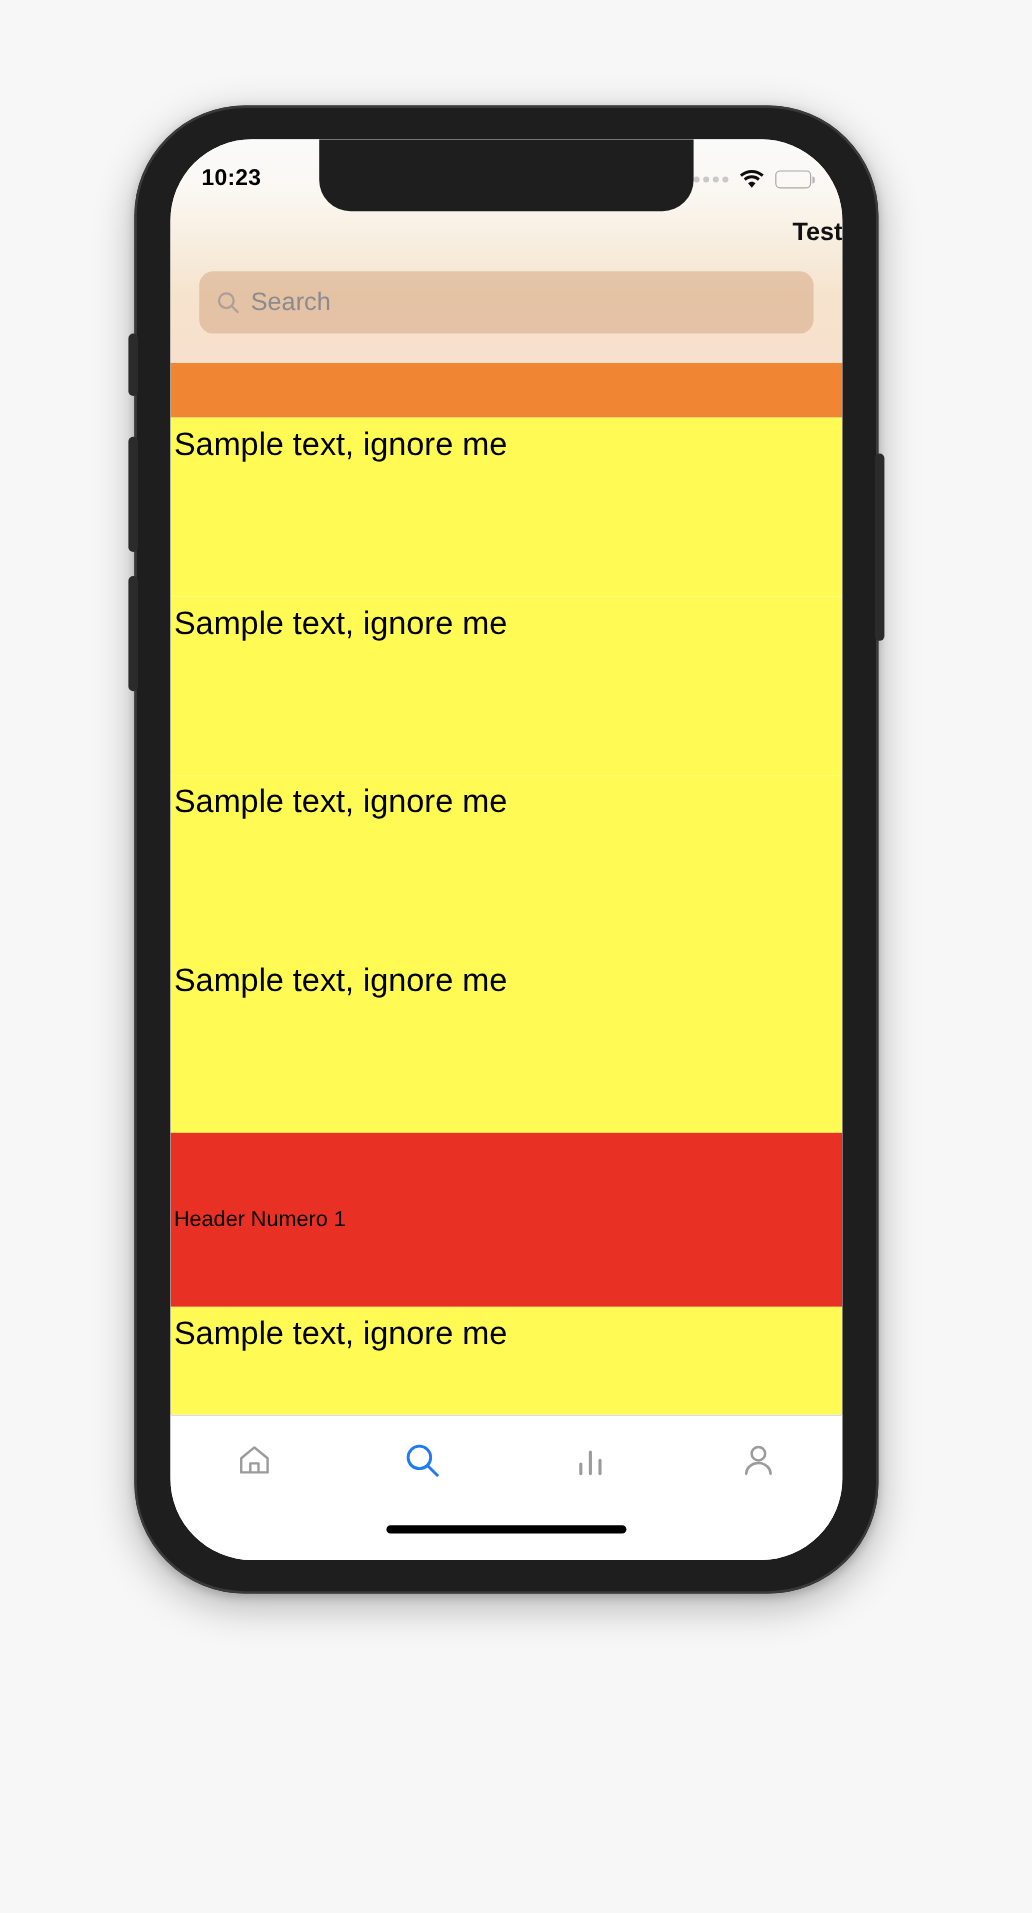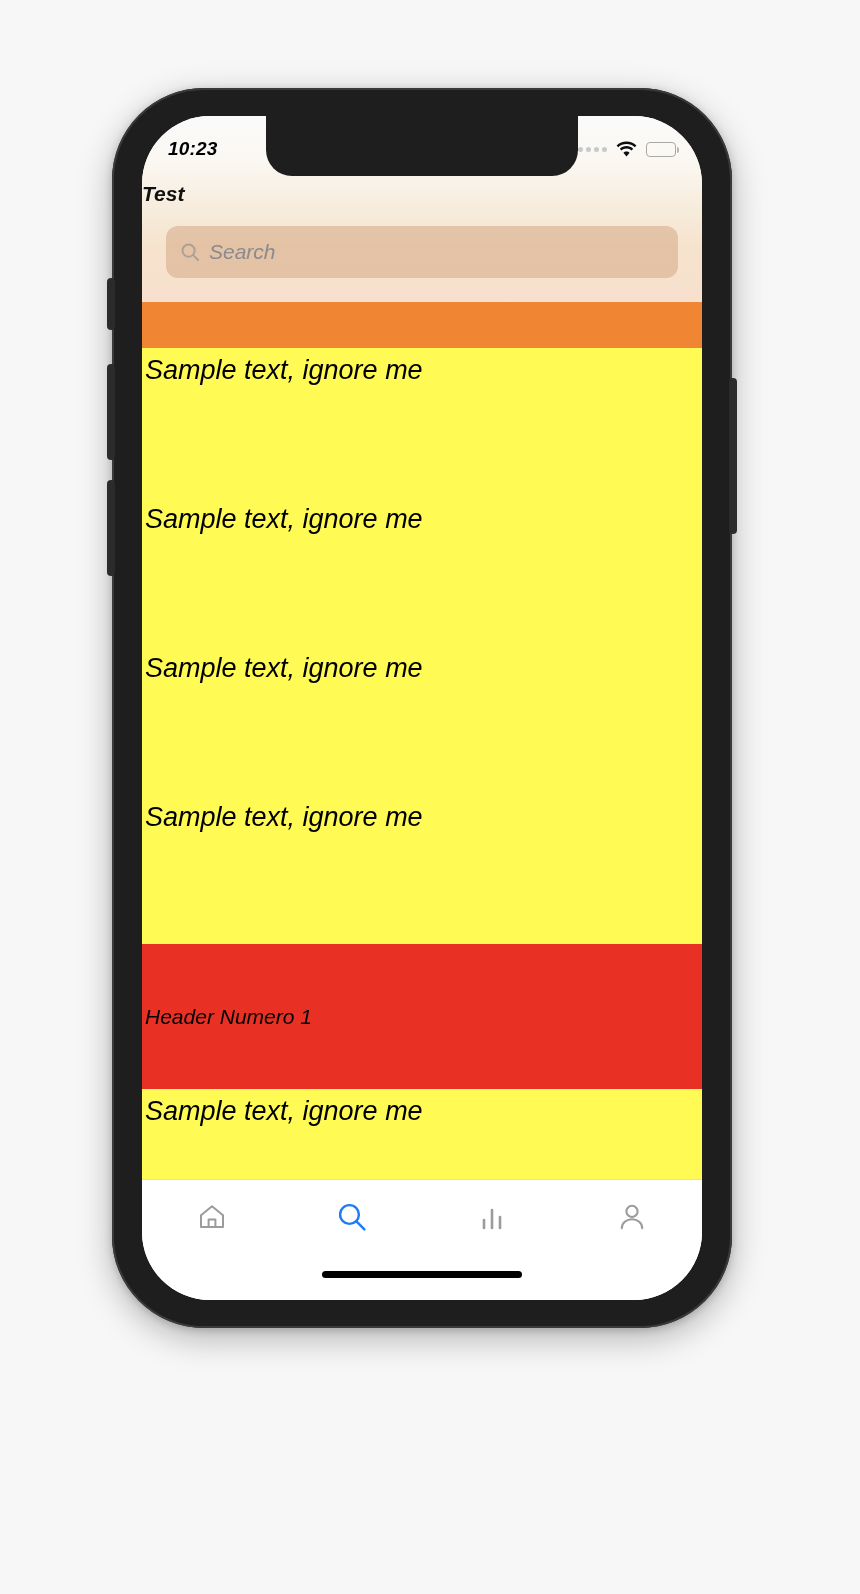--- a/index.html
+++ b/index.html
@@ -4,21 +4,21 @@
 <title>iOS Simulator Screenshot</title>
 <style>
   * { margin:0; padding:0; box-sizing:border-box; }
   html, body {
     width:860px; height:1594px;
     background:#f7f7f7;
     font-family:"Liberation Sans", sans-serif;
     overflow:hidden;
   }
 
-  #stage { position:relative; width:721px; height:1594px;font-style:italic; }
+  #stage { position:relative; width:721px; height:1594px; }
 
   
   .phone-frame {
     position:absolute; left:112px; top:88px;
     width:620px; height:1240px;
     background:#1e1e1e;
     border-radius:92px;
     box-shadow:0 10px 34px rgba(0,0,0,.28), 0 2px 8px rgba(0,0,0,.18);
   }
   .frame-rim {
@@ -91,21 +91,21 @@
     width:30px; height:15px; border:1.6px solid #a8a8a8;
     border-radius:4px; position:relative; padding:1.6px;
   }
   .batt::after {
     content:""; position:absolute; right:-4px; top:4px;
     width:2.4px; height:6px; background:#b6b6b6; border-radius:0 2px 2px 0;
   }
   .batt-fill { width:100%; height:100%; background:#000; border-radius:2px; }
 
   .nav-title {
-    text-align:left;
+    text-align:right;
     font-size:21px; font-weight:bold; color:#111;
     padding:6px 0 20px;
   }
 
   .searchbar-wrap { padding:0 24px 24px;text-align:center; }
   .searchbar {
     height:52px;
     background:rgba(206,158,117,.46);
     border-radius:12px;
     display:flex; align-items:center;
@@ -129,21 +129,21 @@
   }
   .row-yellow.short { height:105px; }
   .row-text { font-size:27px; color:#000; line-height:1.25; }
 
   .section-header {
     background:#E83024;
     height:145px;
     display:flex; align-items:center;
     padding-left:3px;
   }
-  .section-header-text { font-size:21px; color:#000; }
+  .section-header-text { font-size:18px; color:#000; }
 
   
   .tabbar {
     flex:0 0 auto;
     height:121px;
     background:#fff;
     border-top:1px solid #dcdcdc;
     display:flex; align-items:flex-start;
     padding-top:14px;
     position:relative;

